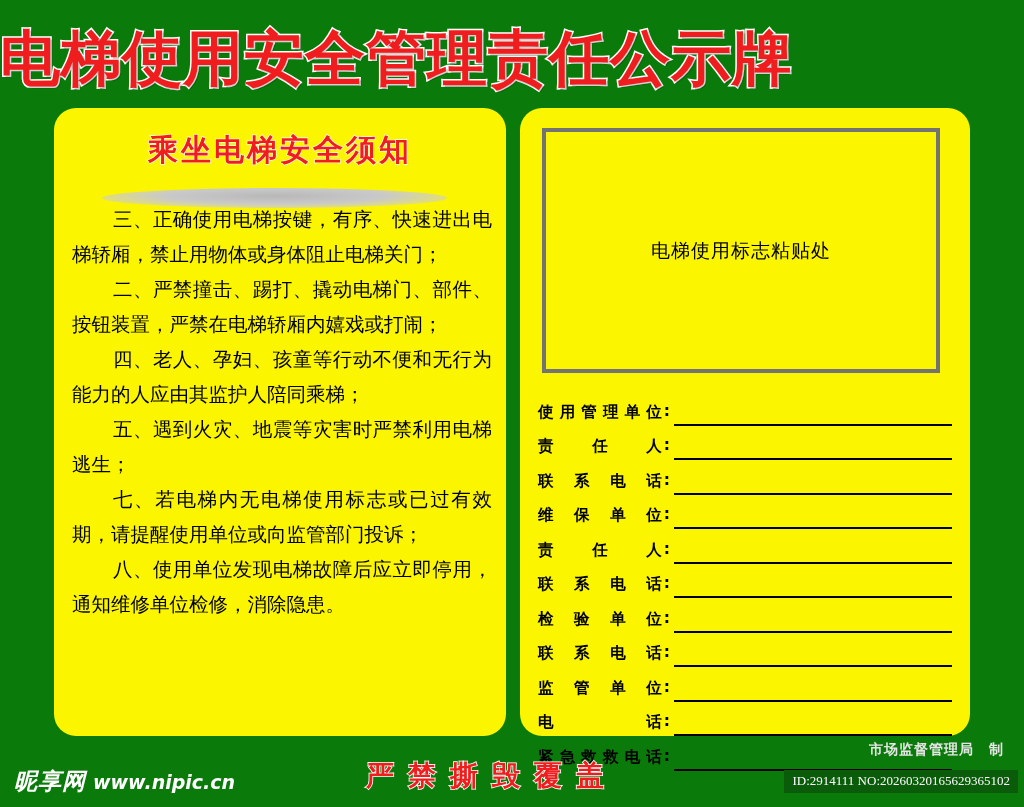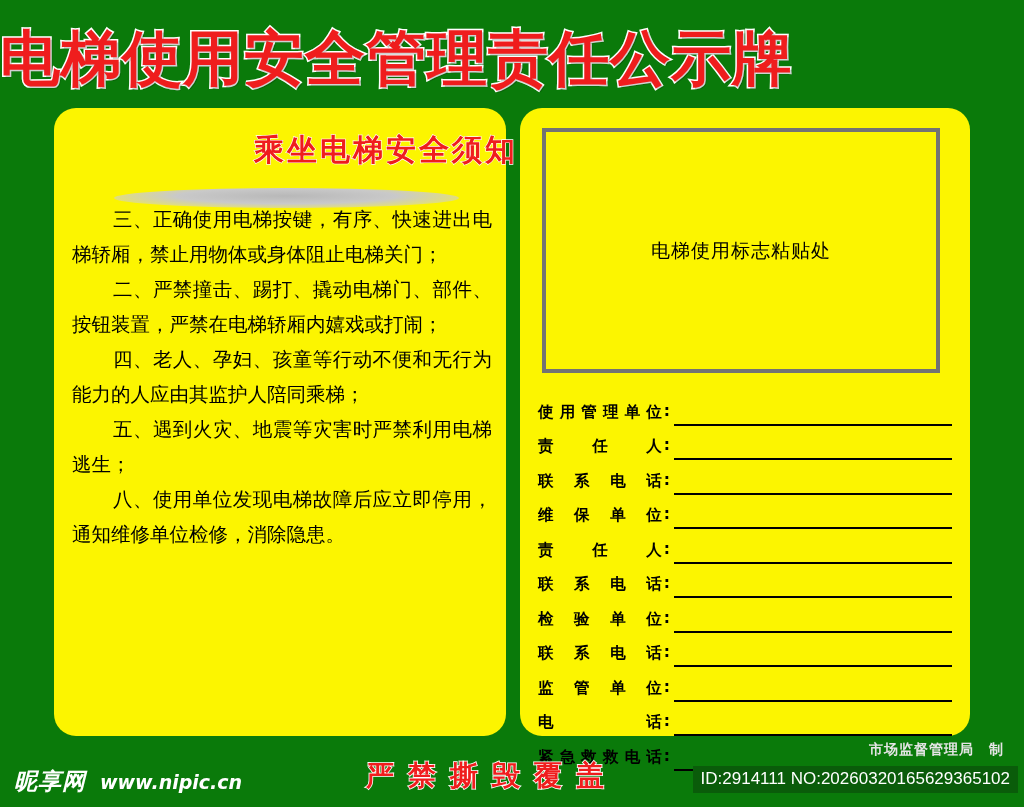--- a/index.html
+++ b/index.html
@@ -53,24 +53,24 @@
   .panel-right {
     left: 520px;
     top: 108px;
     width: 450px;
     height: 628px;
   }
 
   
   .subtitle-wrap {
     position: absolute;
-    left: 12px;
+    left: 0;
     top: 22px;
     width: 452px;
-    text-align: right;
+    text-align: center;
   }
   .subtitle-text {
     font-size: 30px;
     font-weight: bold;
     color: #ef1d1d;
     letter-spacing: 3px;
     -webkit-text-stroke: 1.2px #ffffff;
     paint-order: stroke fill;
     position: relative;
     z-index: 2;
@@ -163,21 +163,21 @@
     margin-right: 2px;
   }
 
   
   .watermark {
     position: absolute;
     left: 14px;
     bottom: 10px;
     display: flex;
     align-items: baseline;
-    gap: 14px;
+    gap: 7px;
   }
   .wm-logo {
     font-size: 23px;
     font-weight: bold;
     color: #ffffff;
     letter-spacing: 1px;
     font-style: italic;
   }
   .wm-url {
     font-size: 19px;
@@ -213,43 +213,44 @@
     color: #e5e5e5;
     letter-spacing: 1px;
     white-space: nowrap;
   }
   .idbar {
     position: absolute;
     right: 6px;
     bottom: 14px;
     background: #0a5c0a;
     padding: 3px 8px 4px 8px;
-    font-size: 17px;
+    font-size: 13px;
     color: #ffffff;
     white-space: nowrap;
-    font-family: Liberation Sans, sans-serif;
+    font-family: Liberation Serif, serif;
   }
 </style>
 </head>
 <body>
 
 <div class="title-bar">
   <div class="title-text">电梯使用安全管理责任公示牌</div>
 </div>
 
 <div class="panel panel-left">
   <div class="subtitle-wrap">
     <span class="subtitle-text">乘坐电梯安全须知</span>
     <div class="subtitle-ellipse"></div>
   </div>
   <div class="clauses">
       <p class="clause">三、正确使用电梯按键，有序、快速进出电梯轿厢，禁止用物体或身体阻止电梯关门；</p>
       <p class="clause">二、严禁撞击、踢打、撬动电梯门、部件、按钮装置，严禁在电梯轿厢内嬉戏或打闹；</p>
       <p class="clause">四、老人、孕妇、孩童等行动不便和无行为能力的人应由其监护人陪同乘梯；</p>
       <p class="clause">五、遇到火灾、地震等灾害时严禁利用电梯逃生；</p>
+      <p class="clause">七、若电梯内无电梯使用标志或已过有效期，请提醒使用单位或向监管部门投诉；</p>
       <p class="clause">八、使用单位发现电梯故障后应立即停用，通知维修单位检修，消除隐患。</p>
     </div>
 </div>
 
 <div class="panel panel-right">
   <div class="sticker-box">
     <span class="sticker-label">电梯使用标志粘贴处</span>
   </div>
   <div class="fields">
       <div class="field-row">

